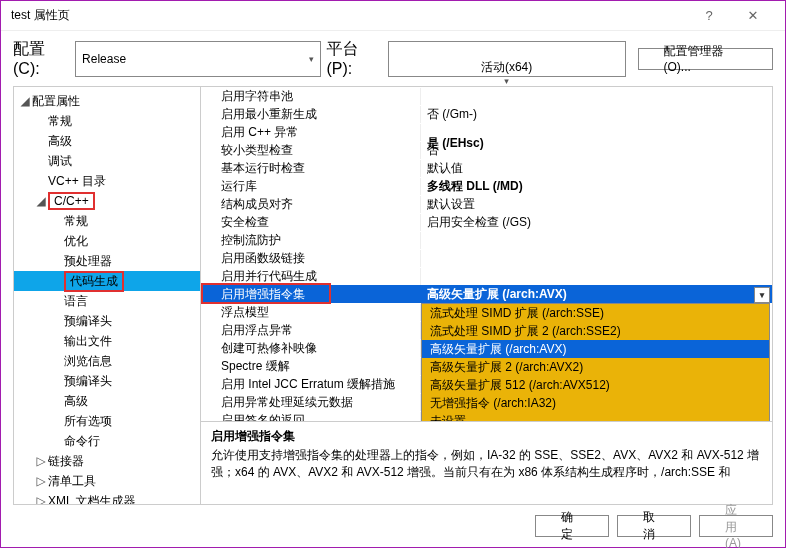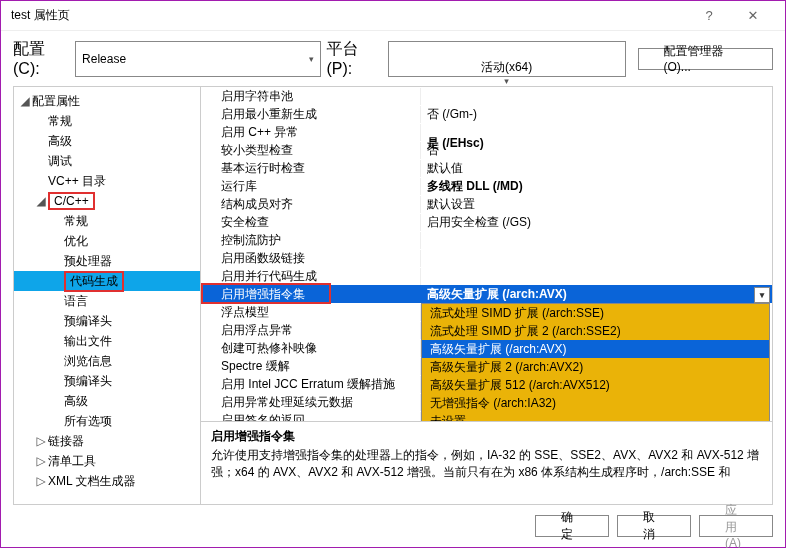--- a/index.html
+++ b/index.html
@@ -128,20 +128,24 @@
           <span>预编译头</span>
         </div>
         <div class="tree-item" style="padding-left: 36px;">
           <span class="tw"></span>
           <span>高级</span>
         </div>
         <div class="tree-item" style="padding-left: 36px;">
           <span class="tw"></span>
           <span>所有选项</span>
         </div>
+        <div class="tree-item" style="padding-left: 36px;">
+          <span class="tw"></span>
+          <span>命令行</span>
+        </div>
         <div class="tree-item" style="padding-left: 20px;">
           <span class="tw">▷</span>
           <span>链接器</span>
         </div>
         <div class="tree-item" style="padding-left: 20px;">
           <span class="tw">▷</span>
           <span>清单工具</span>
         </div>
         <div class="tree-item" style="padding-left: 20px;">
           <span class="tw">▷</span>

